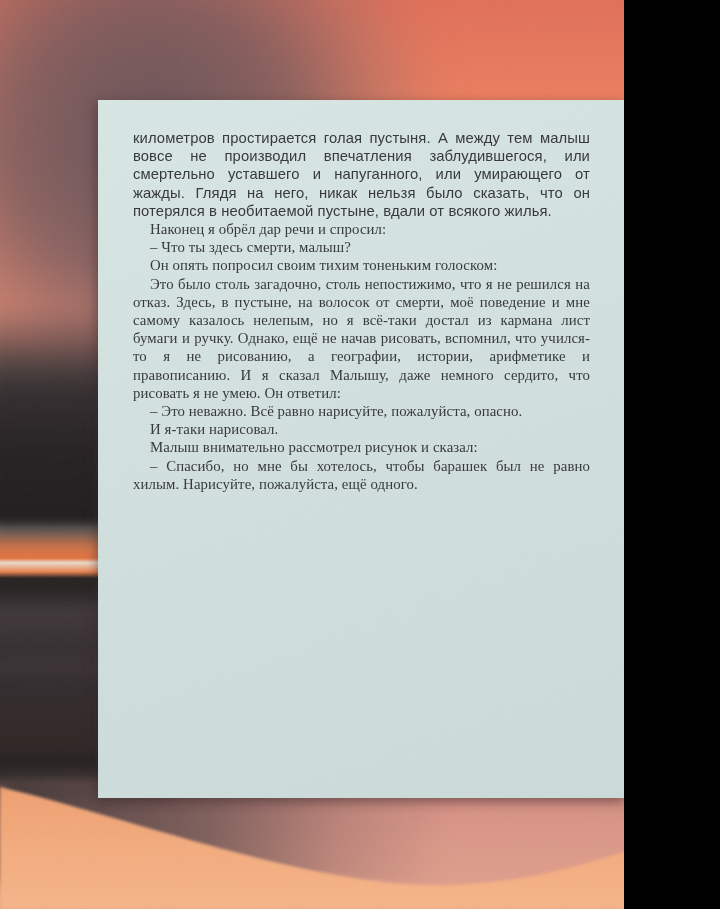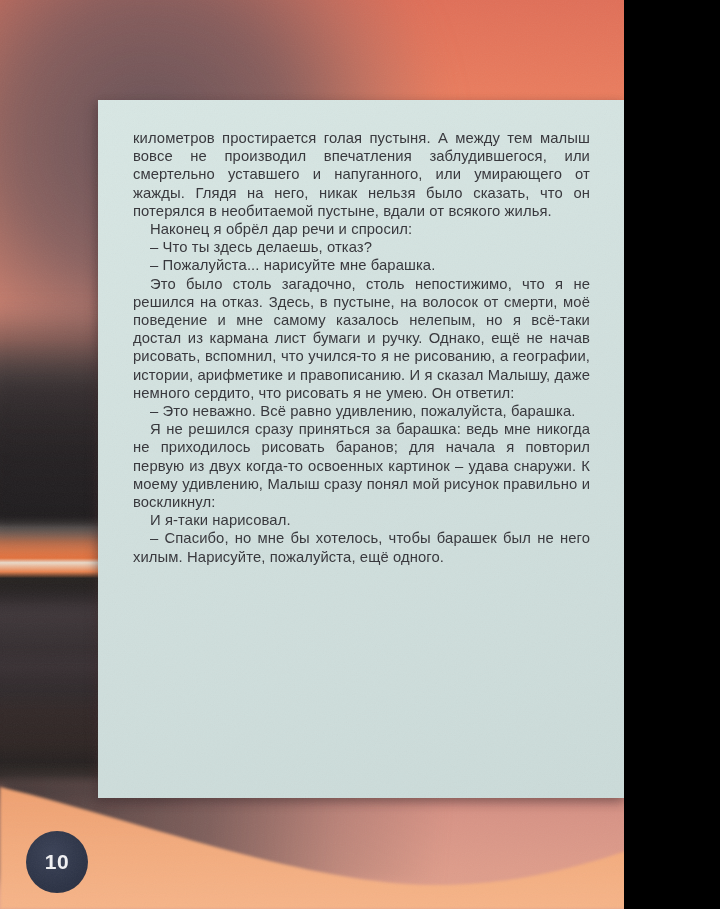--- a/index.html
+++ b/index.html
@@ -100,21 +100,21 @@
 
   .page-text {
     padding: 29px 35px 0 35px;
     font-size: 14.8px;
     line-height: 18.2px;
     color: #35353a;
     text-align: justify;
     letter-spacing: 0.1px;
   }
   .page-text p { margin: 0; }
-  .page-text p.indent { text-indent: 17px; }
+  .page-text p.indent { text-indent: 17px; font-family: Liberation Serif, serif; }
 
   
   .page-badge {
     position: absolute; left: 26px; top: 831px; width: 62px; height: 62px;
     border-radius: 50%;
     background: radial-gradient(circle at 42% 36%, #3a4156 0%, #2c3346 60%, #262c3e 100%);
     display: flex; align-items: center; justify-content: center;
     z-index: 20;
   }
   .page-badge span {
@@ -146,33 +146,30 @@
         <feGaussianBlur stdDeviation="1.8"></feGaussianBlur>
       </filter>
     </defs>
     <path filter="url(#soften)" fill="url(#duneGrad)" d="M0,12 C120,40 300,108 430,110 C560,112 650,62 720,47 L720,134 L0,134 Z"></path>
   </svg>
 
   <div class="page-sheet">
     <div class="page-text">
       <p>километров простирается голая пустыня. А между тем малыш вовсе не производил впечатления заблудившегося, или смертельно уставшего и напуганного, или умирающего от жажды. Глядя на него, никак нельзя было сказать, что он потерялся в необитаемой пустыне, вдали от всякого жилья.</p>
       <p class="indent">Наконец я обрёл дар речи и спросил:</p>
-      <p class="indent">– Что ты здесь делаешь, отказ?</p>
-      <p class="indent">– Пожалуйста... нарисуйте мне барашка.</p>
+      <p class="indent">– Что ты здесь смерти, малыш?</p>
+      <p class="indent">Он опять попросил своим тихим тоненьким голоском:</p>
       <p class="indent">Это было столь загадочно, столь непостижимо, что я не решился на отказ. Здесь, в пустыне, на волосок от смерти, моё поведение и мне самому казалось нелепым, но я всё-таки достал из кармана лист бумаги и ручку. Однако, ещё не начав рисовать, вспомнил, что учился-то я не рисованию, а географии, истории, арифметике и правописанию. И я сказал Малышу, даже немного сердито, что рисовать я не умею. Он ответил:</p>
-      <p class="indent">– Это неважно. Всё равно удивлению, пожалуйста, барашка.</p>
-      <p class="indent">Я не решился сразу приняться за барашка: ведь мне никогда не приходилось рисовать баранов; для начала я повторил первую из двух когда-то освоенных картинок – удава снаружи. К моему удивлению, Малыш сразу понял мой рисунок правильно и воскликнул:</p>
+      <p class="indent">– Это неважно. Всё равно нарисуйте, пожалуйста, опасно.</p>
       <p class="indent">И я-таки нарисовал.</p>
-      <p class="indent">– Спасибо, но мне бы хотелось, чтобы барашек был не него хилым. Нарисуйте, пожалуйста, ещё одного.</p>
+      <p class="indent">Малыш внимательно рассмотрел рисунок и сказал:</p>
+      <p class="indent">– Спасибо, но мне бы хотелось, чтобы барашек был не равно хилым. Нарисуйте, пожалуйста, ещё одного.</p>
     </div>
   </div>
 
-  <div class="page-badge">
-    <span>10</span>
-  </div>
 
   <svg class="grain" aria-hidden="true" width="720" height="909">
     <filter id="noiseF">
       <feTurbulence type="fractalNoise" baseFrequency="0.9" numOctaves="2" stitchTiles="stitch"></feTurbulence>
       <feColorMatrix type="saturate" values="0"></feColorMatrix>
     </filter>
     <rect width="720" height="909" filter="url(#noiseF)"></rect>
   </svg>
 
 </div>

